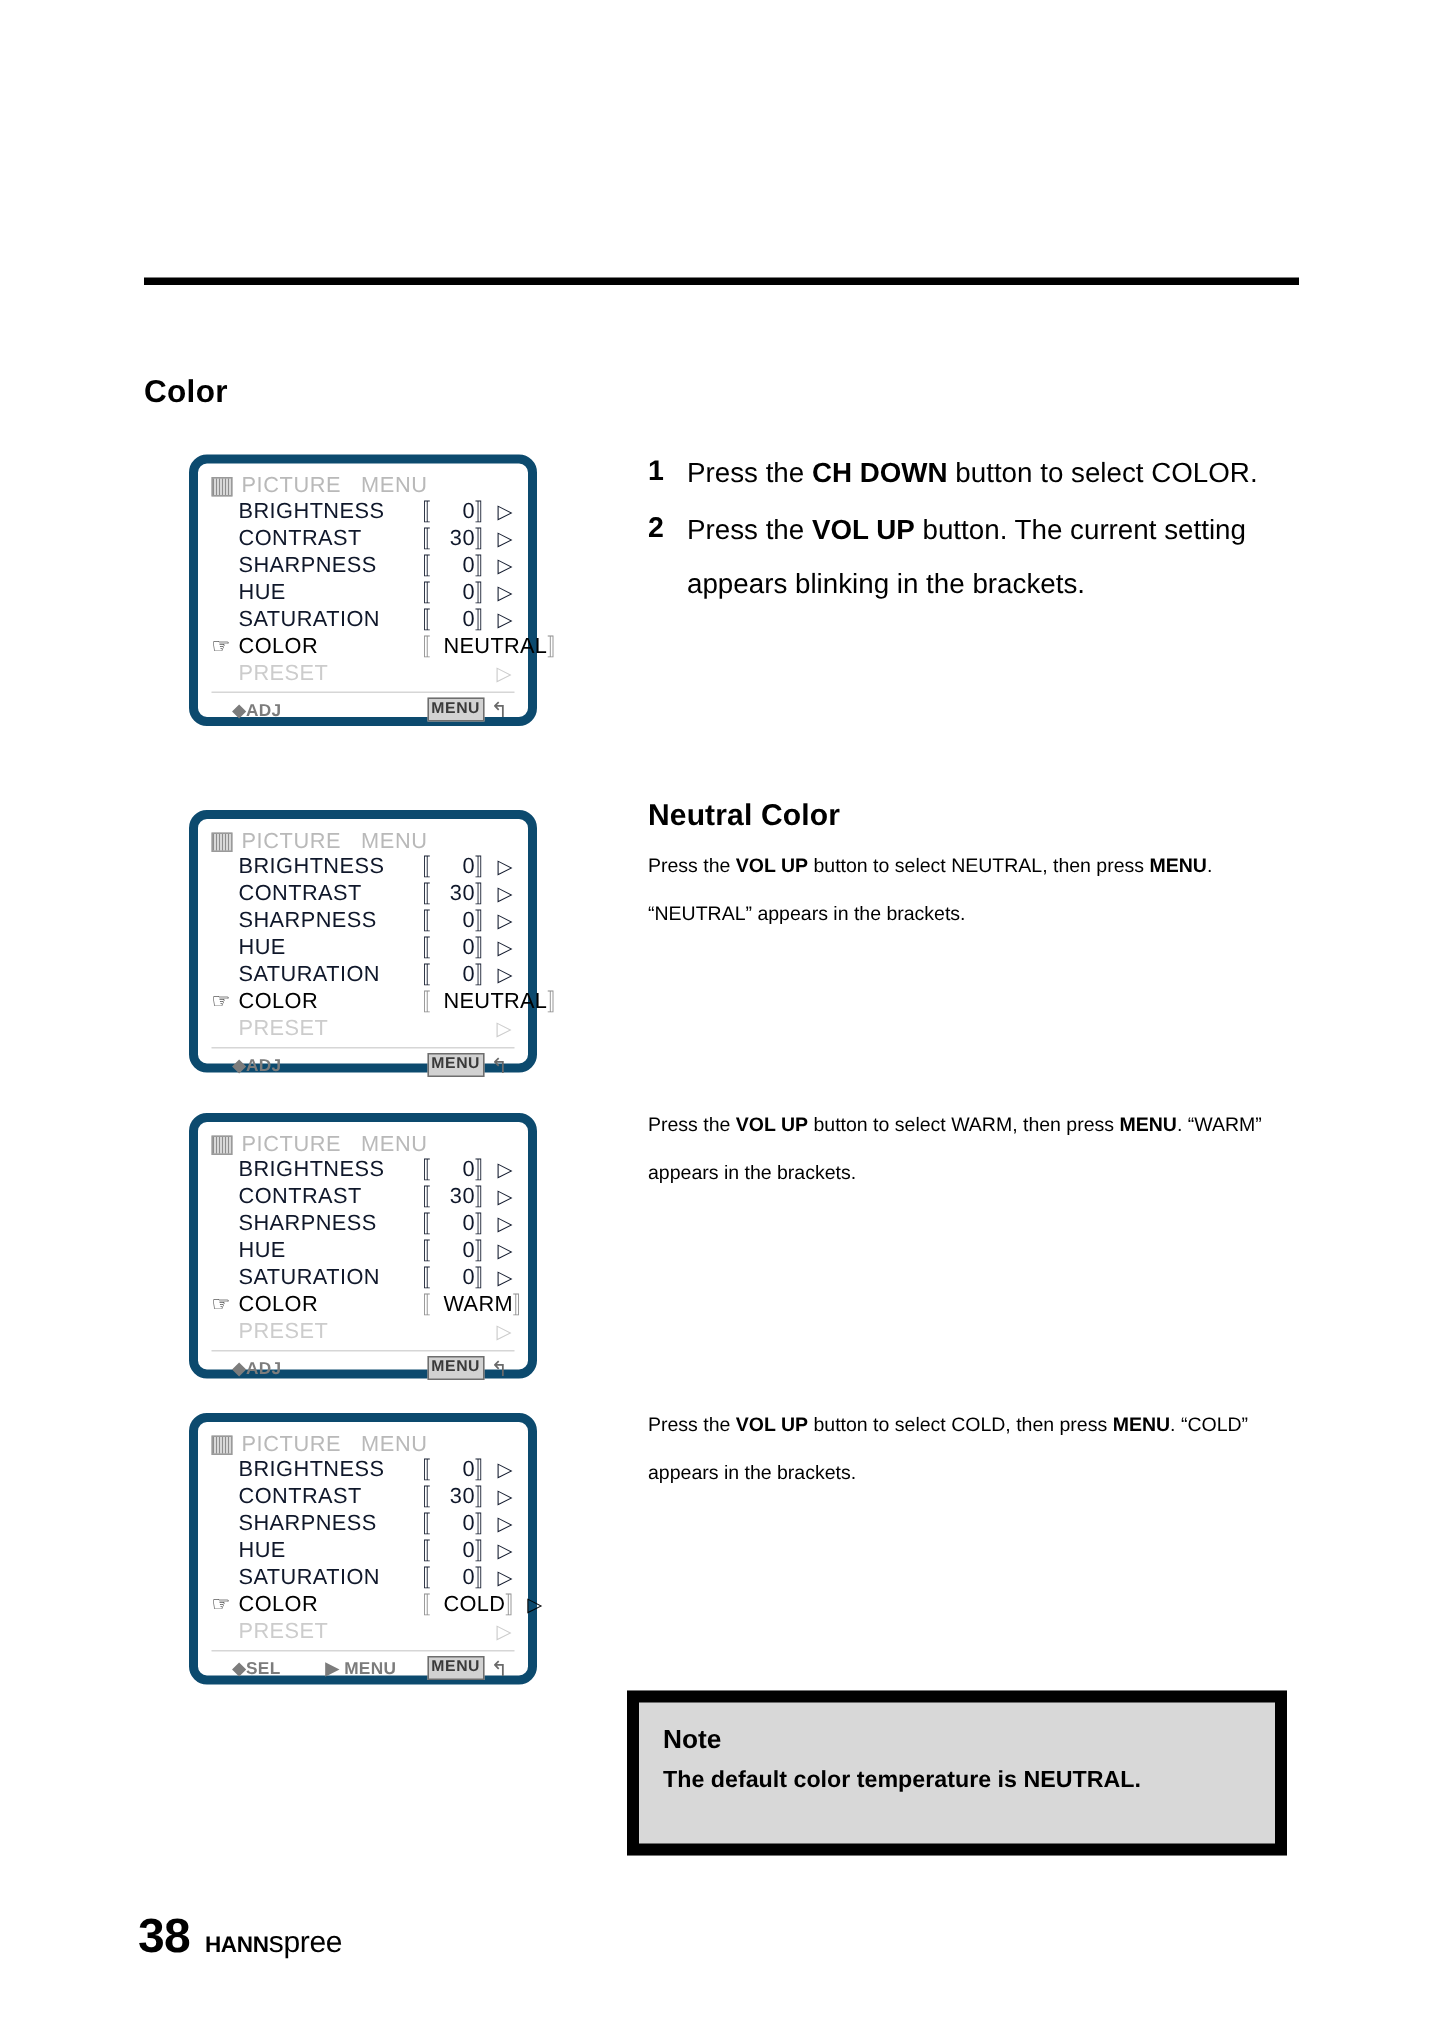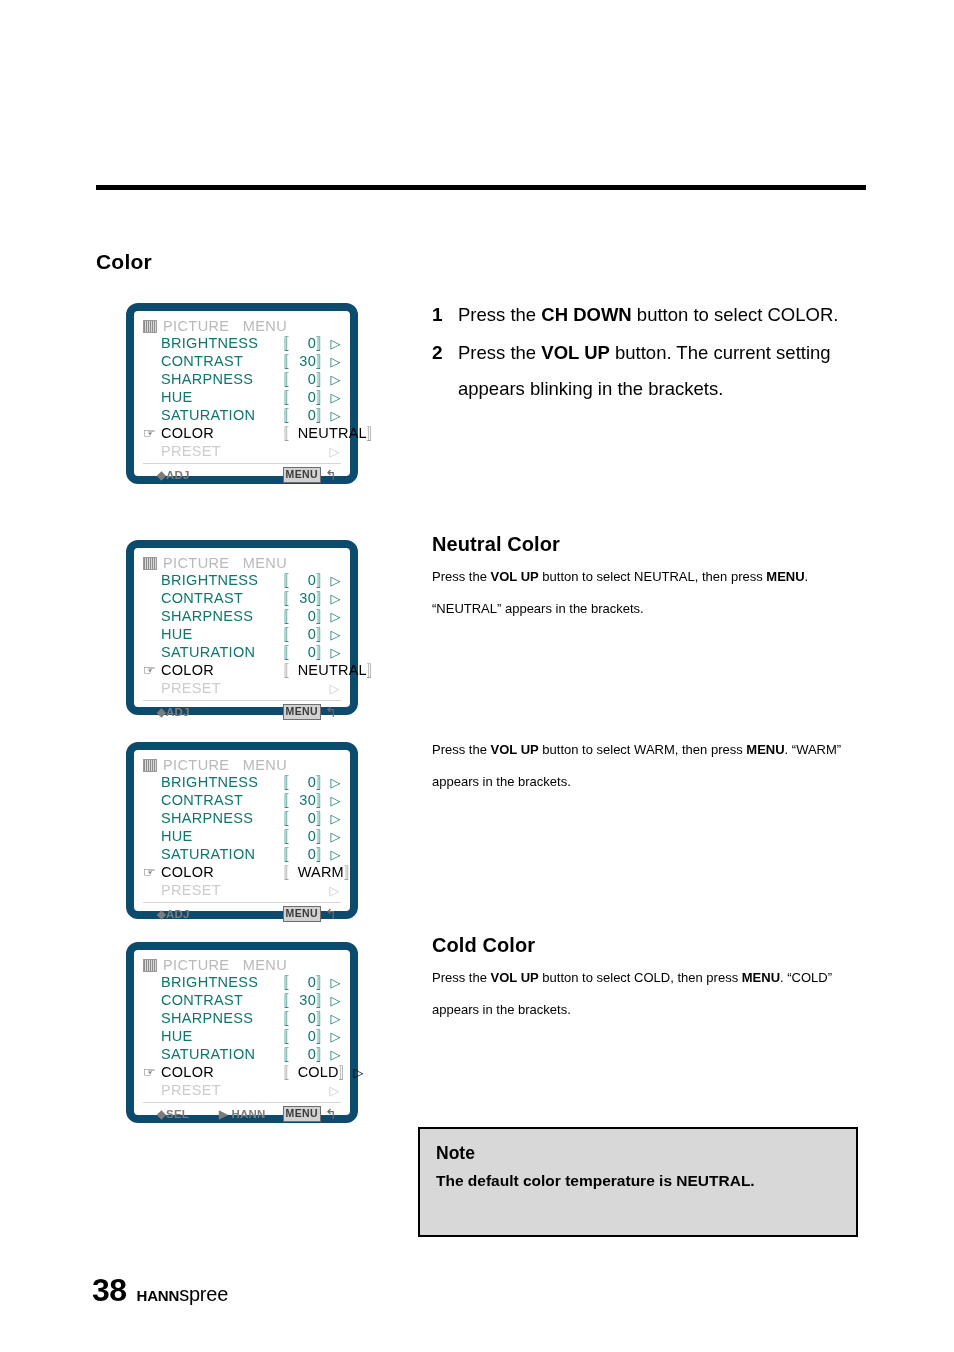--- a/index.html
+++ b/index.html
@@ -34,21 +34,21 @@
     font-size: 21px;
     font-weight: bold;
     letter-spacing: .2px;
   }
 
   
   .osd {
     position: absolute;
     left: 126px;
     width: 232px;
-    border: 8px solid #0c4a6e;
+    border: 6px solid #0c4a6e;
     border-radius: 12px;
     background: #fff;
     padding: 7px 9px 5px 9px;
     font-family: "Liberation Sans", sans-serif;
   }
   .osd-1 { top: 303px; height: 181px; }
   .osd-2 { top: 540px; height: 175px; }
   .osd-3 { top: 742px; height: 177px; }
   .osd-4 { top: 942px; height: 181px; }
 
@@ -70,21 +70,21 @@
     flex: 0 0 auto;
     display: inline-block;
   }
 
   .osd-rows { margin-top: 1px; }
 
   .osd-row {
     display: flex;
     align-items: baseline;
     font-size: 14.5px;
-    color: #0f766e;
+    color: #0f172a;
     letter-spacing: .3px;
     line-height: 1.23;
     height: 18px;
   }
   .osd-row .pointer {
     width: 18px;
     flex: 0 0 18px;
     font-size: 14px;
     color: #000;
     line-height: 1;
@@ -183,21 +183,21 @@
   .blk-cold    { top: 934px; }
 
   
   .note {
     position: absolute;
     left: 418px;
     top: 1127px;
     width: 440px;
     height: 110px;
     background: #d8d8d8;
-    border: 2px solid #000000;
+    border: 8px solid #000000;
     padding: 14px 16px;
   }
   .note h3 {
     font-size: 17.5px;
     font-weight: bold;
     margin-bottom: 6px;
   }
   .note p {
     font-size: 15.5px;
     font-weight: bold;
@@ -489,21 +489,21 @@
             <span class="label">PRESET</span>
             <span class="brk-l"></span>
             <span class="value"></span>
             <span class="brk-r"></span>
             <span class="arrow">▷</span>
           </div>
         </div>
         <div class="osd-sep"></div>
         <div class="osd-footer">
           <span class="f-adj">◆SEL</span>
-          <span class="f-enter">▶ HANN</span>
+          <span class="f-enter">▶ MENU</span>
           <span class="spacer"></span>
           <span class="menu-chip">MENU</span>
           <span class="ret">↰</span>
         </div>
       </div>
     </div>
 
   <div class="steps" id="steps-container">
       <div class="step">
         <span class="num">1</span>
@@ -518,21 +518,20 @@
   <div class="block blk-neutral">
     <h2>Neutral Color</h2>
     <p>Press the <b>VOL UP</b> button to select NEUTRAL, then press <b>MENU</b>. “NEUTRAL” appears in the brackets.</p>
   </div>
 
   <div class="block blk-warm">
     <p>Press the <b>VOL UP</b> button to select WARM, then press <b>MENU</b>. “WARM” appears in the brackets.</p>
   </div>
 
   <div class="block blk-cold">
-    <h2>Cold Color</h2>
     <p>Press the <b>VOL UP</b> button to select COLD, then press <b>MENU</b>. “COLD” appears in the brackets.</p>
   </div>
 
   <div class="note">
     <h3>Note</h3>
     <p>The default color temperature is NEUTRAL.</p>
   </div>
 
   <div class="footer">
     <span class="pagenum">38</span>

